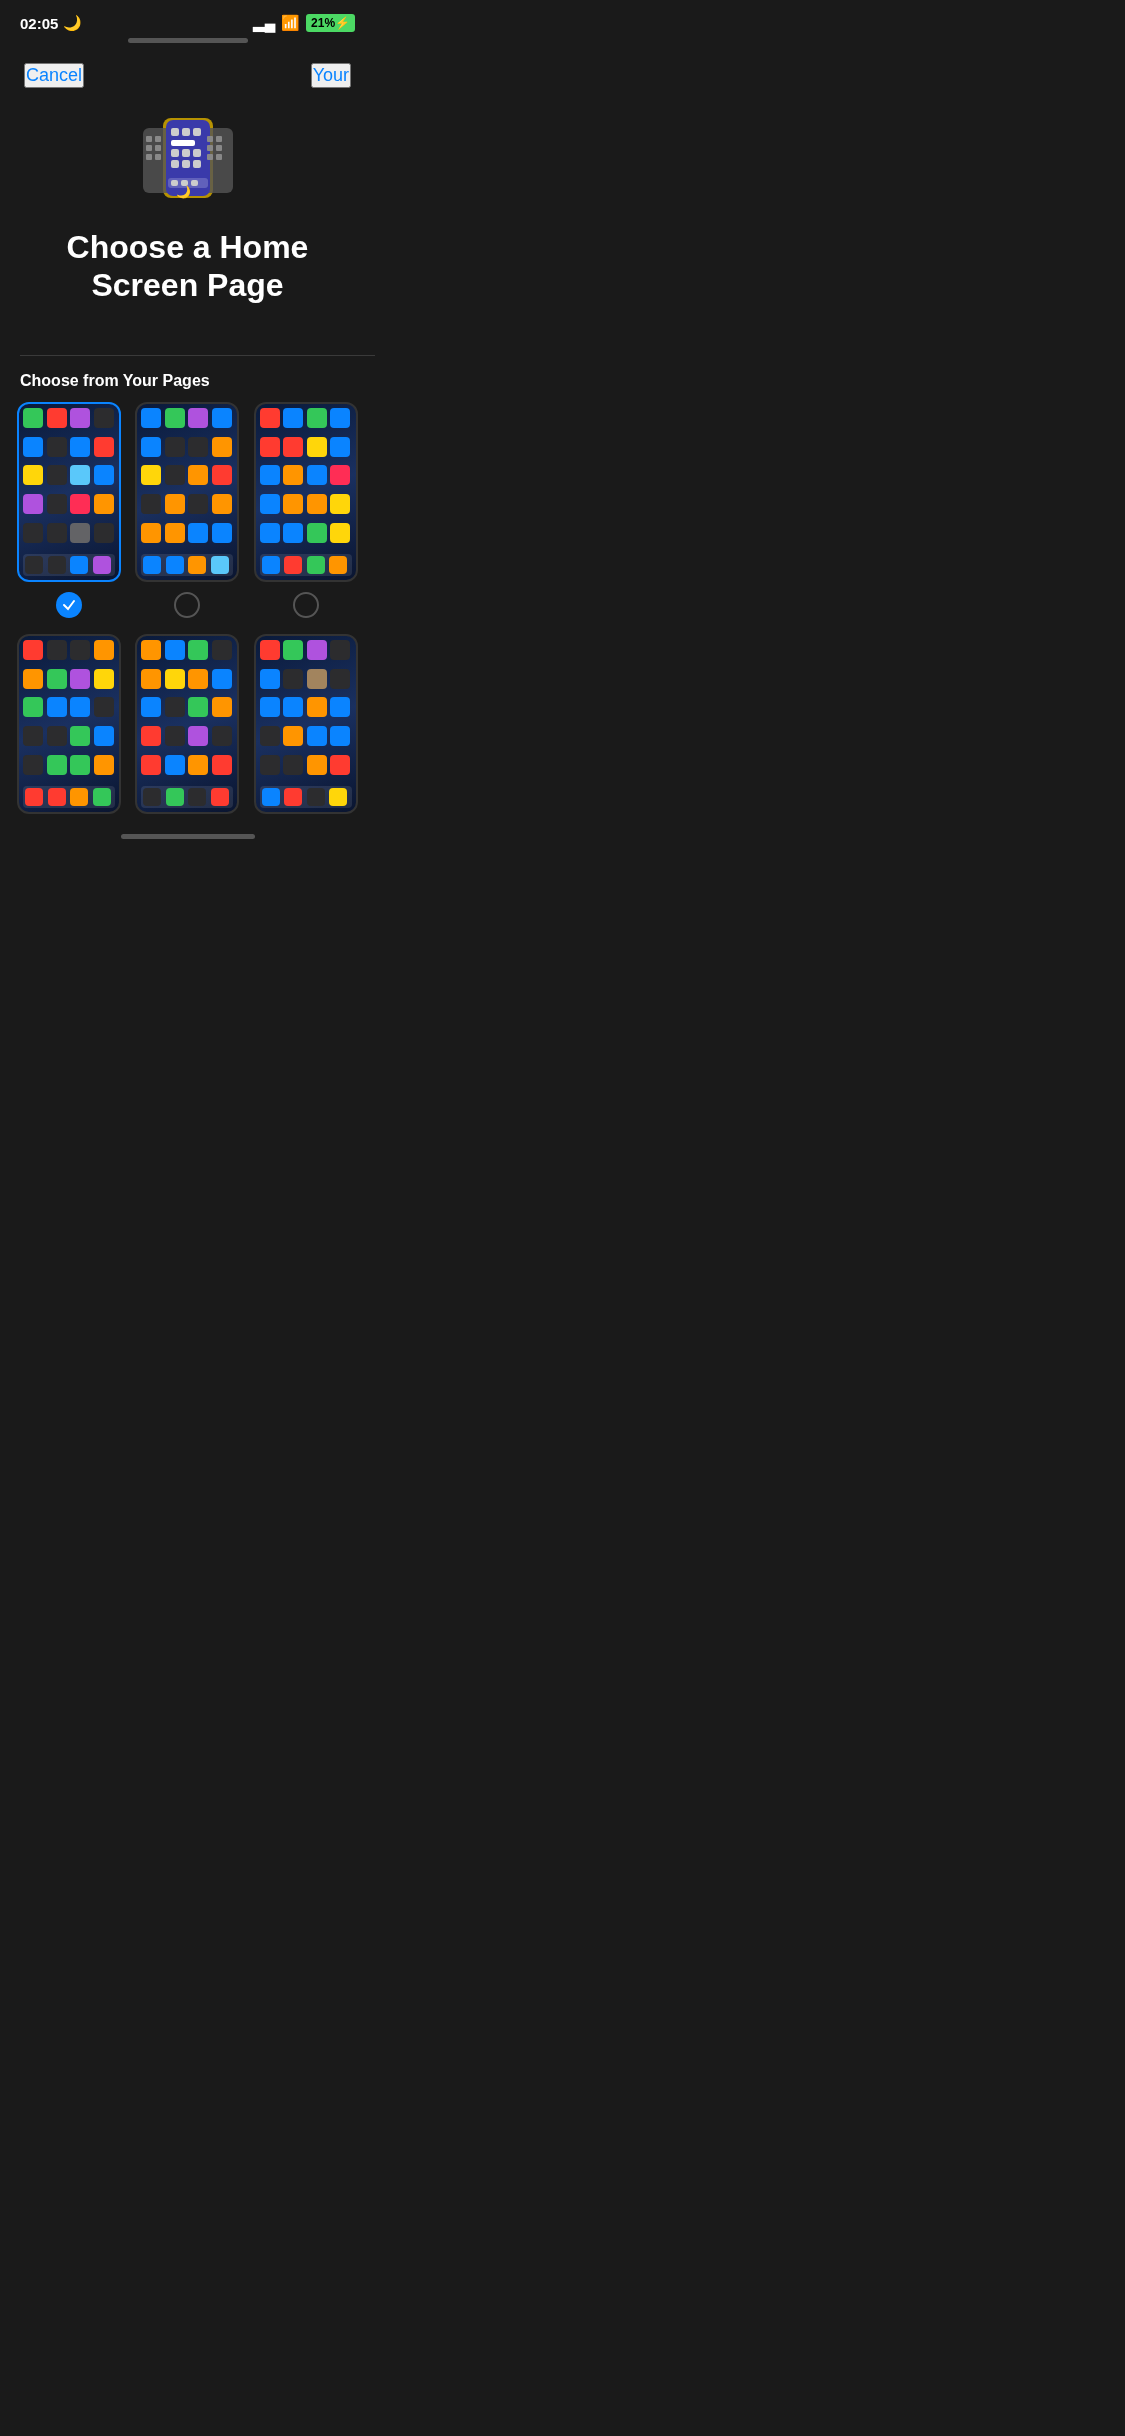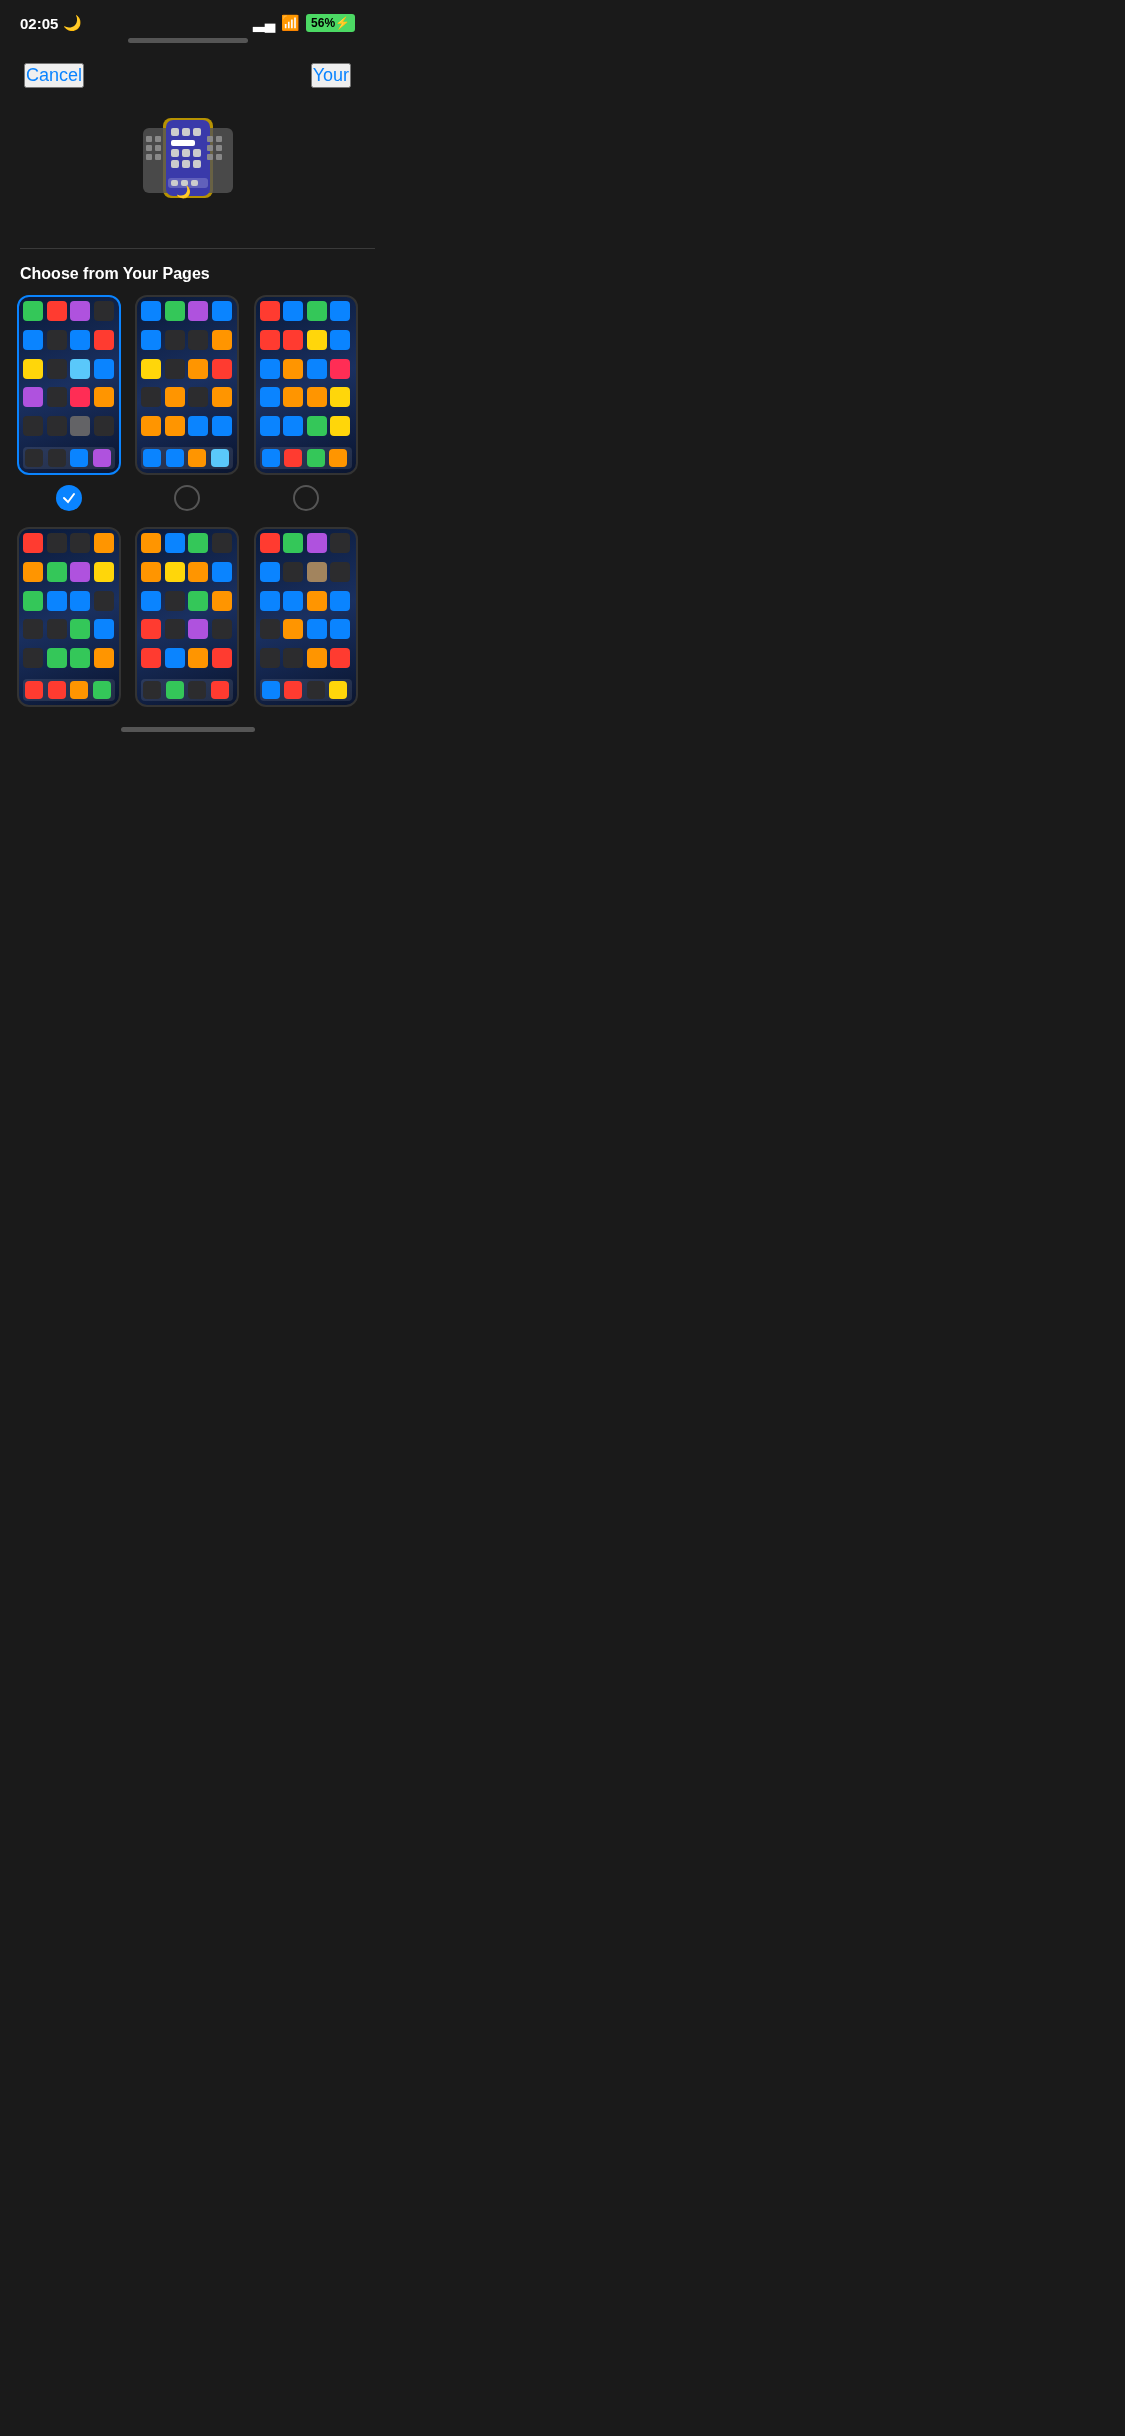--- a/index.html
+++ b/index.html
@@ -190,21 +190,21 @@
 <body>
 
 <div class="status-bar">
   <div class="status-left">
     <span>02:05</span>
     <span>🌙</span>
   </div>
   <div class="status-right">
     <span>▂▄</span>
     <span>📶</span>
-    <span class="battery">56%⚡</span>
+    <span class="battery">21%⚡</span>
   </div>
 </div>
 
 <div class="drag-handle"></div>
 
 <div class="header">
   <button class="header-btn">Cancel</button>
   <button class="header-btn">Your</button>
 </div>
 
@@ -246,20 +246,21 @@
     <rect x="17" y="46" width="6" height="6" rx="1" fill="#888"></rect>
 
     <rect x="69" y="28" width="6" height="6" rx="1" fill="#888"></rect>
     <rect x="78" y="28" width="6" height="6" rx="1" fill="#888"></rect>
     <rect x="69" y="37" width="6" height="6" rx="1" fill="#888"></rect>
     <rect x="78" y="37" width="6" height="6" rx="1" fill="#888"></rect>
     <rect x="69" y="46" width="6" height="6" rx="1" fill="#888"></rect>
     <rect x="78" y="46" width="6" height="6" rx="1" fill="#888"></rect>
   </svg>
 
+  <h1 class="hero-title">Choose a Home Screen Page</h1>
 </div>
 
 <div class="divider"></div>
 
 <p class="section-label">Choose from Your Pages</p>
 
 <div class="pages-grid" id="top-pages">
     <div class="page-item">
       <div class="page-thumbnail selected" style="background: linear-gradient(160deg, rgb(10, 26, 58) 0%, rgb(26, 48, 96) 50%, rgb(10, 21, 48) 100%); position: relative;">
         <div class="app-grid">

